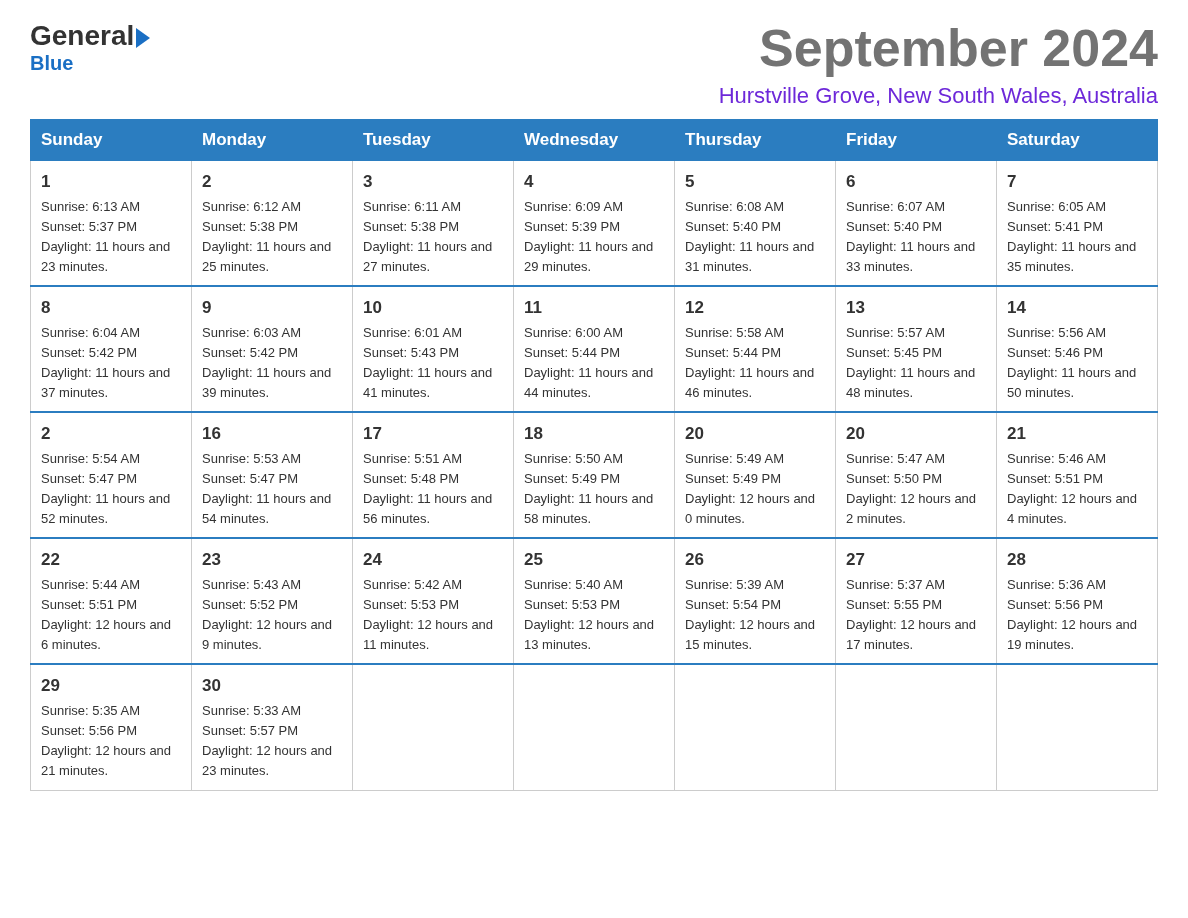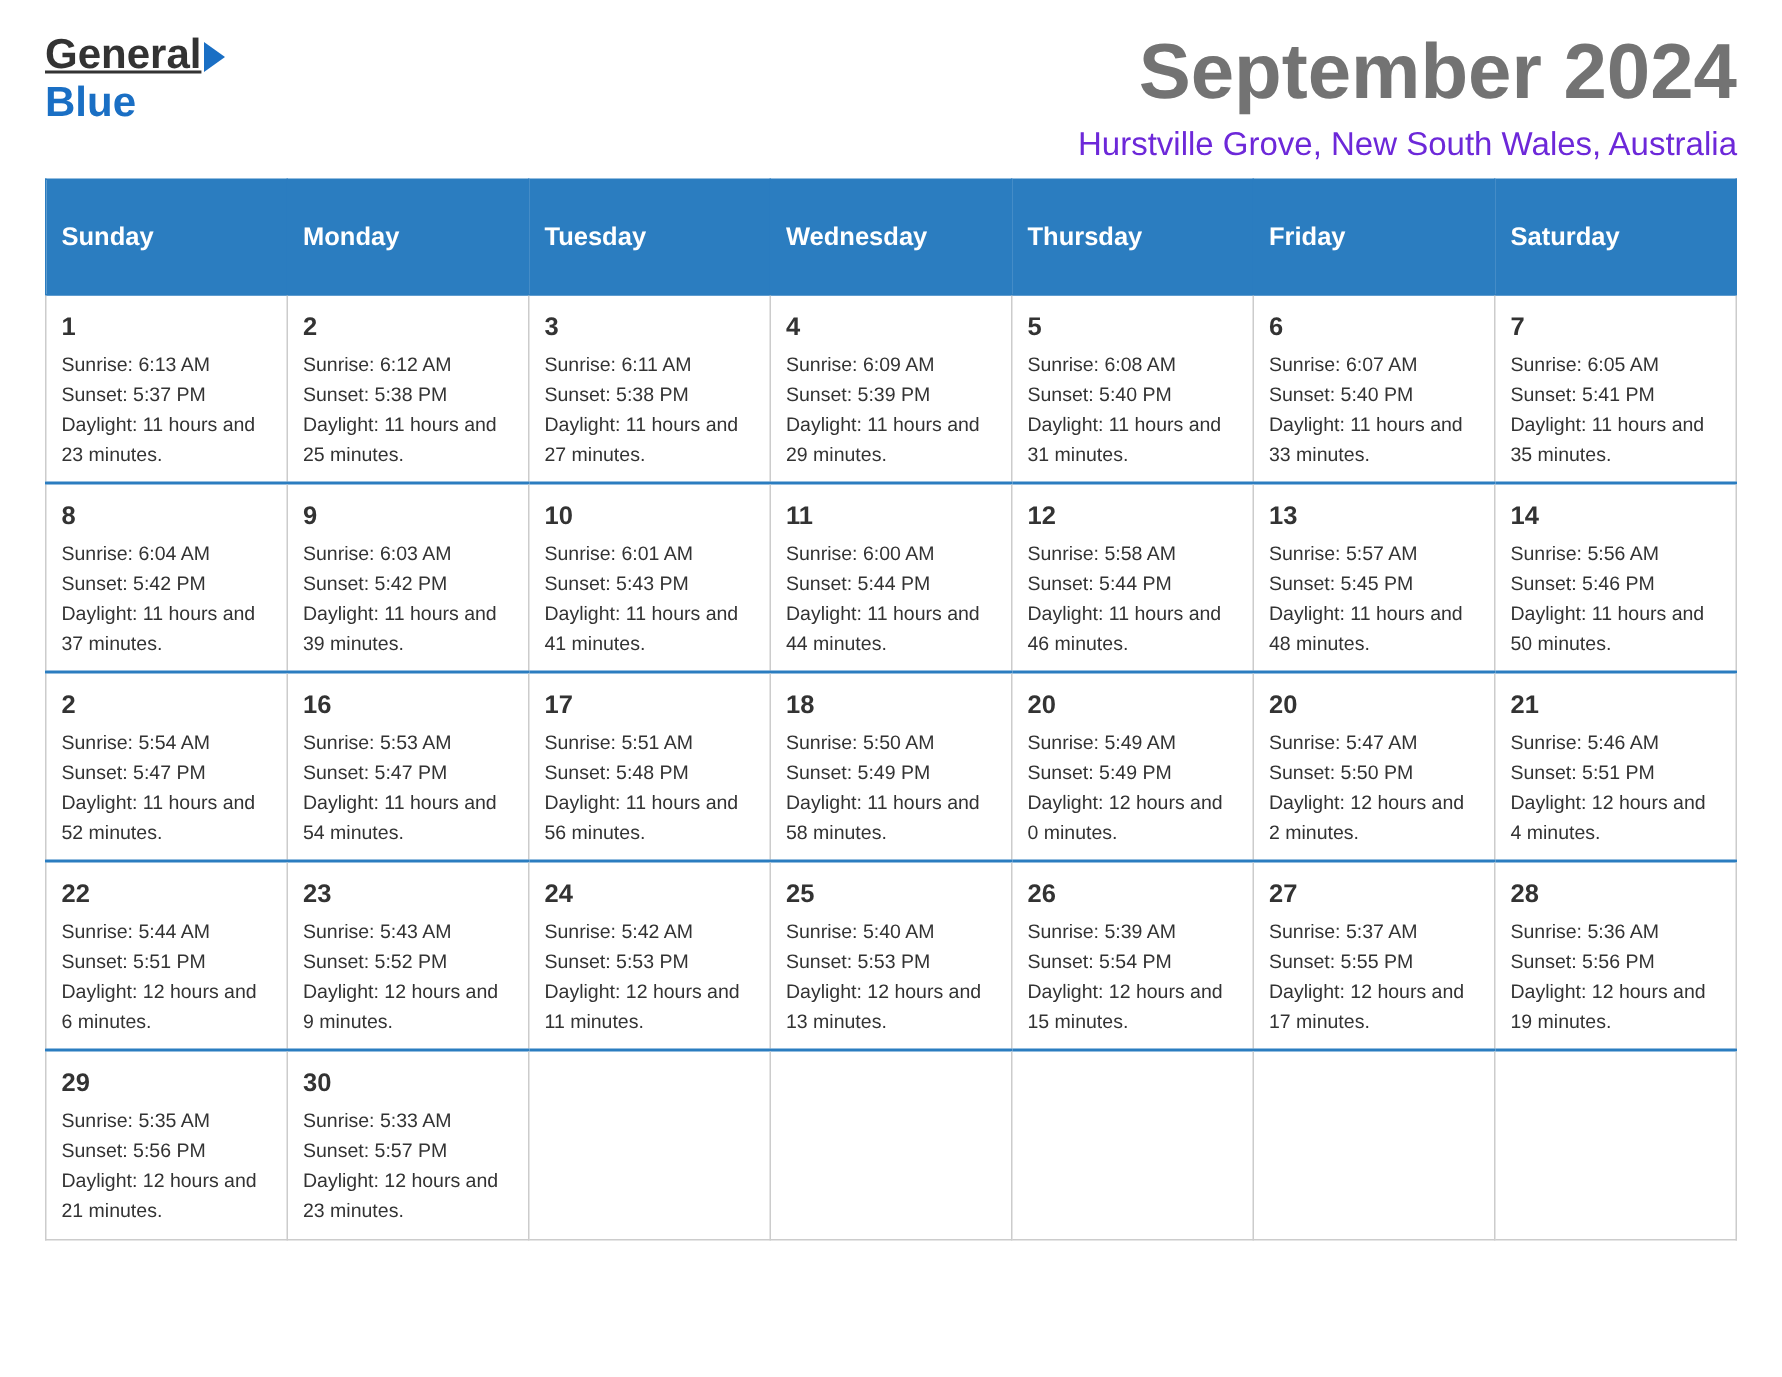--- a/index.html
+++ b/index.html
@@ -14,24 +14,23 @@
     .header {
       display: flex;
       align-items: flex-start;
       justify-content: space-between;
       margin-bottom: 10px;
     }
     .logo-text-general {
       font-size: 28px;
       font-weight: bold;
       color: #333;
-      text-decoration: underline;
     }
     .logo-text-blue {
-      font-size: 28px;
+      font-size: 20px;
       font-weight: bold;
       color: #1a6fc4;
     }
     .logo-arrow {
       width: 0;
       height: 0;
       border-left: 14px solid #1a6fc4;
       border-top: 10px solid transparent;
       border-bottom: 10px solid transparent;
       margin-left: 2px;
@@ -62,21 +61,21 @@
     .calendar-table {
       width: 100%;
       border-collapse: collapse;
       margin-top: 10px;
     }
     .calendar-table th {
       background-color: #2b7dc0;
       color: #fff;
       font-size: 17px;
       font-weight: bold;
-      padding: 28px 10px;
+      padding: 10px 10px;
       text-align: left;
       border: 1px solid #2b7dc0;
     }
     .calendar-table td {
       vertical-align: top;
       padding: 8px 10px;
       border: 1px solid #ccc;
       width: calc(100% / 7);
       font-size: 13.5px;
       line-height: 1.5;

